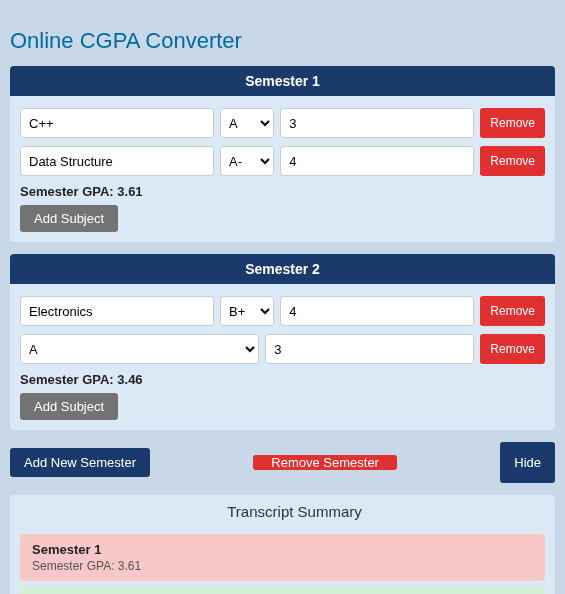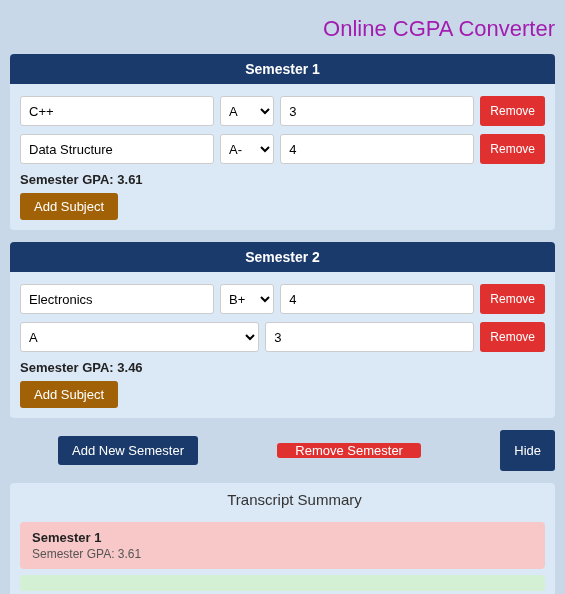--- a/index.html
+++ b/index.html
@@ -11,26 +11,26 @@
       justify-content: center;
       align-items: flex-start;
       min-height: 594px;
       padding: 10px;
     }
     .container {
       width: 545px;
       background: #c8d8e8;
     }
     .page-title {
-      text-align: right;
-      color: #a21caf;
+      text-align: left;
+      color: #0369a1;
       font-size: 22px;
       font-weight: normal;
       margin-bottom: 12px;
-      margin-top: 6px;
+      margin-top: 18px;
     }
     .semester-block {
       background: #dbe8f5;
       border-radius: 4px;
       margin-bottom: 12px;
       padding-bottom: 10px;
     }
     .semester-header {
       background: #1a3a6b;
       color: white;
@@ -86,21 +86,21 @@
       height: 30px;
       white-space: nowrap;
     }
     .semester-gpa {
       padding: 4px 10px 6px 10px;
       font-size: 13px;
       font-weight: bold;
       color: #222;
     }
     .add-subject-btn {
-      background: #a16207;
+      background: #737373;
       color: white;
       border: none;
       border-radius: 3px;
       padding: 6px 14px;
       cursor: pointer;
       font-size: 13px;
       margin-left: 10px;
     }
     .overall-cgpa {
       text-align: center;
@@ -119,21 +119,20 @@
       margin-bottom: 12px;
     }
     .add-semester-btn {
       background: #1a3a6b;
       color: white;
       border: none;
       border-radius: 3px;
       padding: 7px 14px;
       cursor: pointer;
       font-size: 13px;
-      margin-left: 48px;
     }
     .remove-semester-btn {
       background: #e03030;
       color: white;
       border: none;
       border-radius: 3px;
       padding: 0 18px;
       cursor: pointer;
       font-size: 13px;
     }

